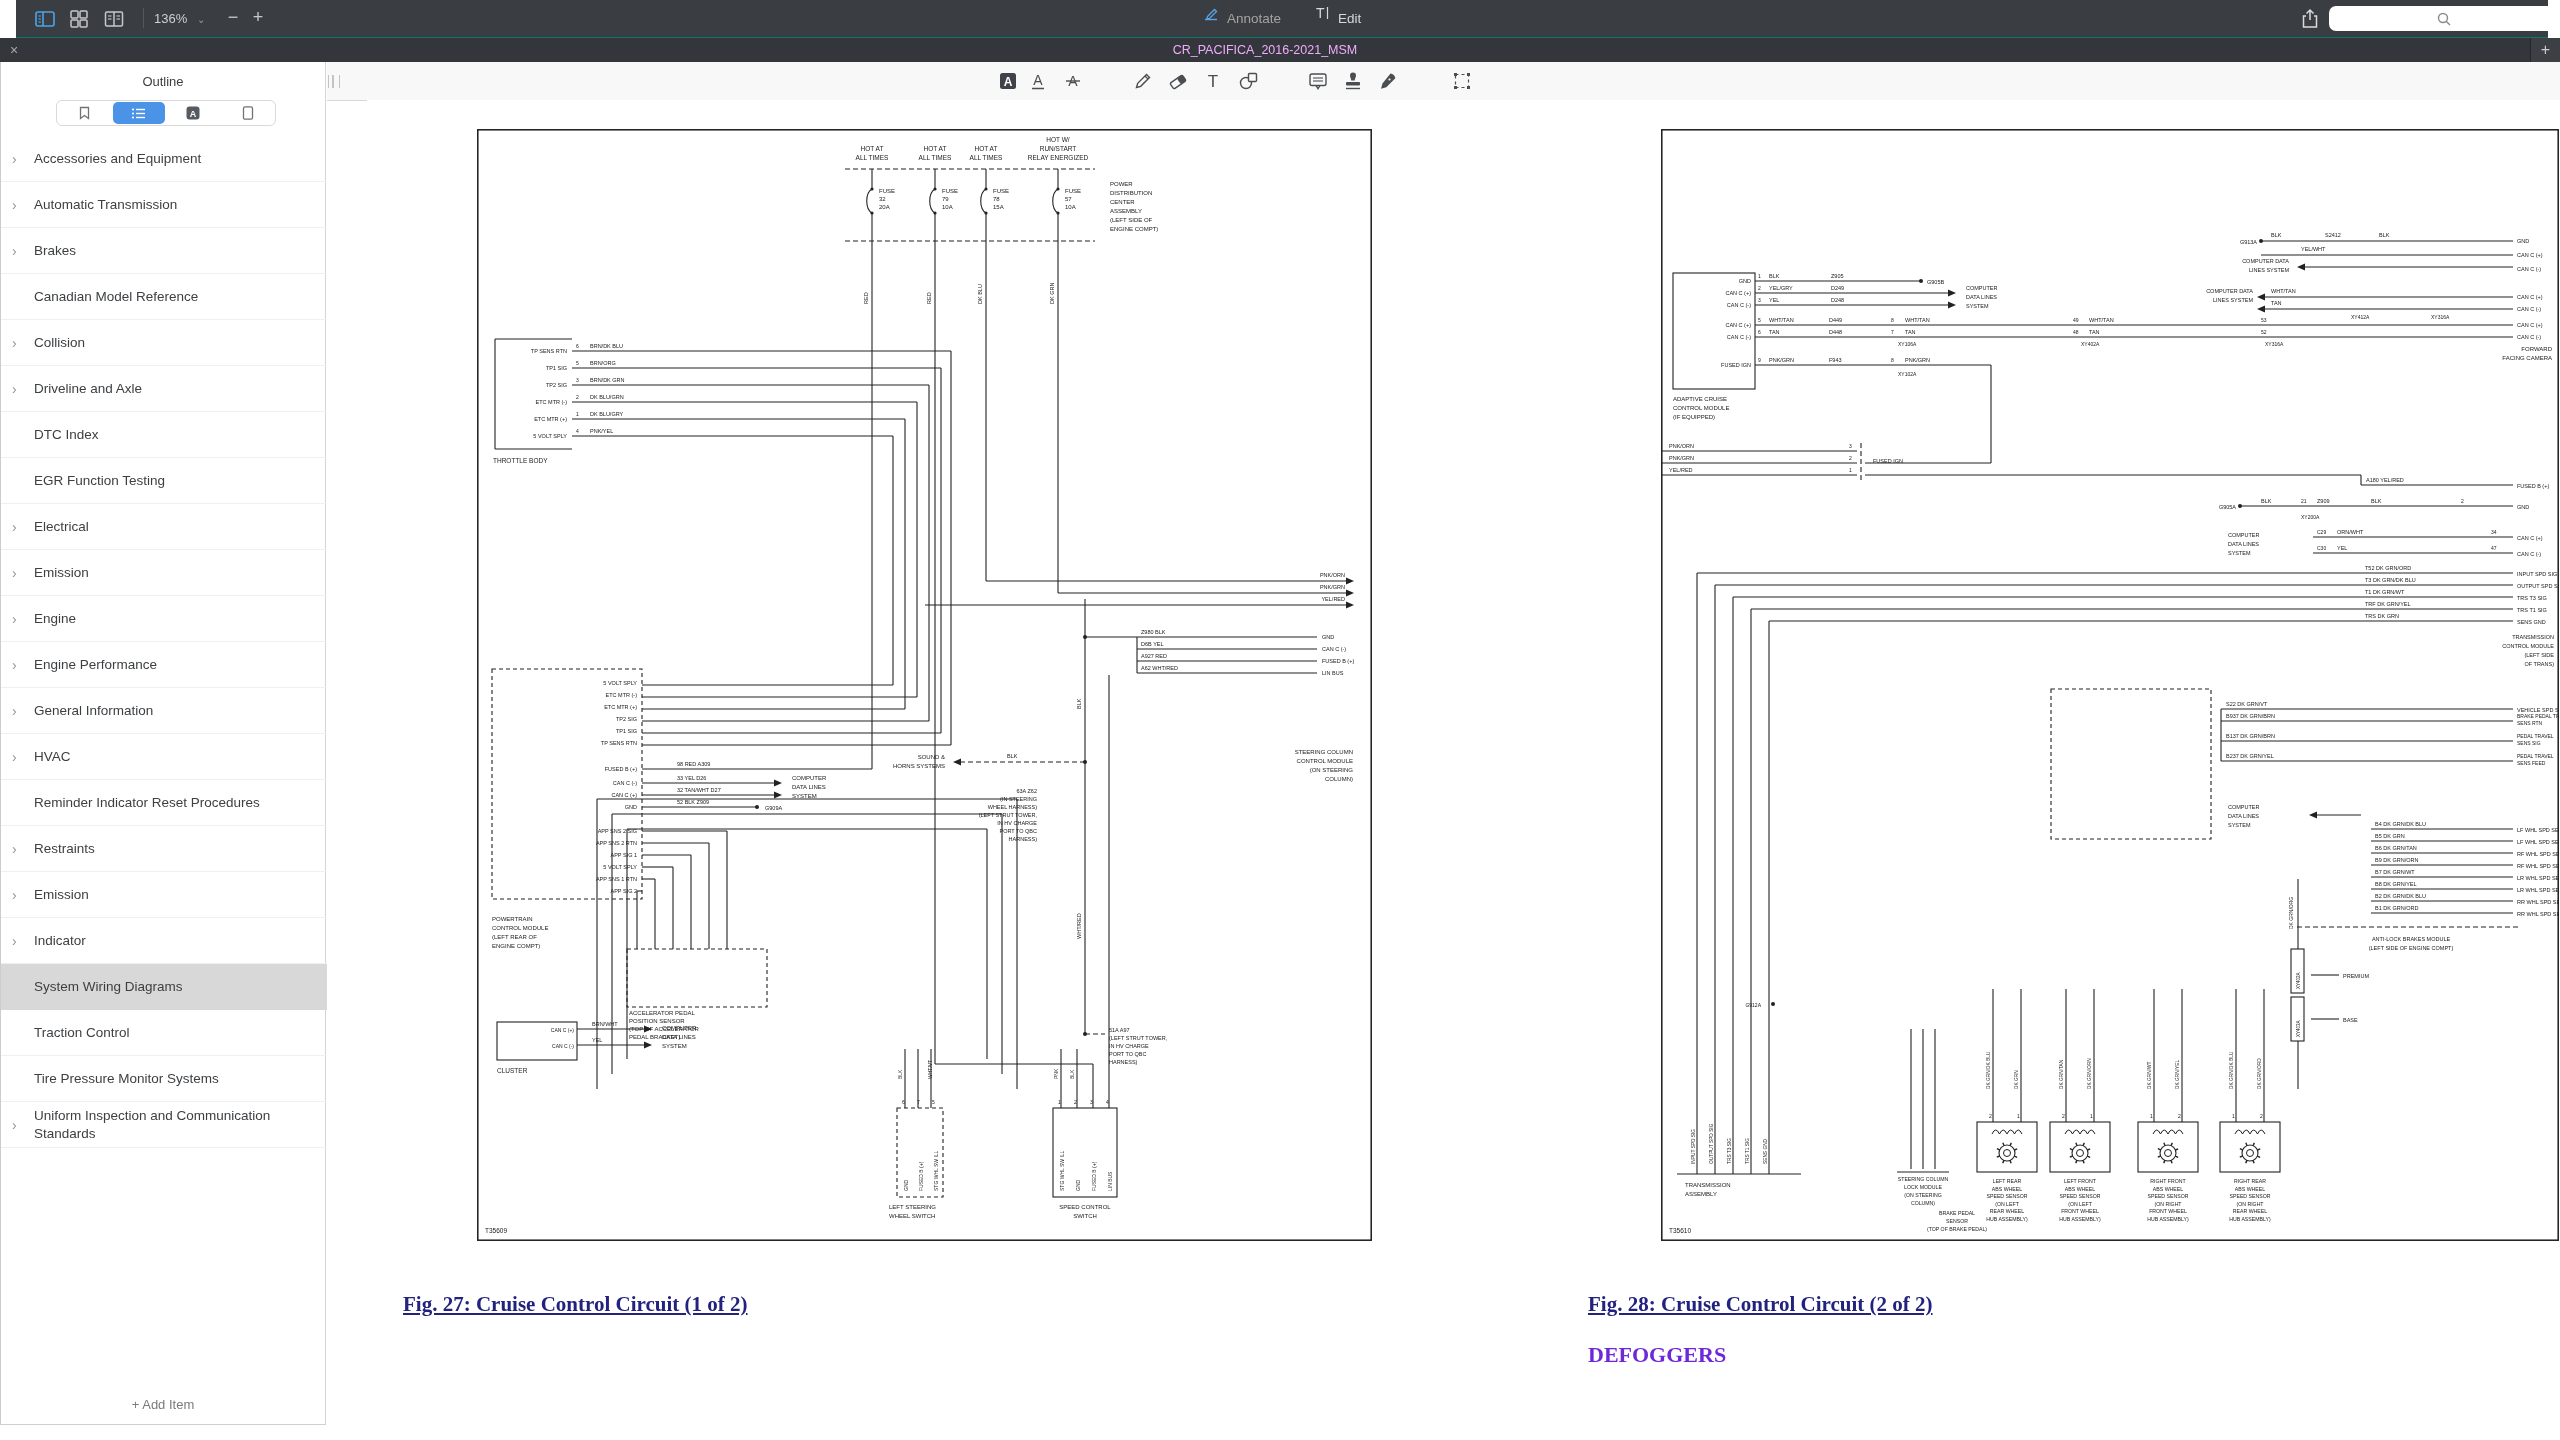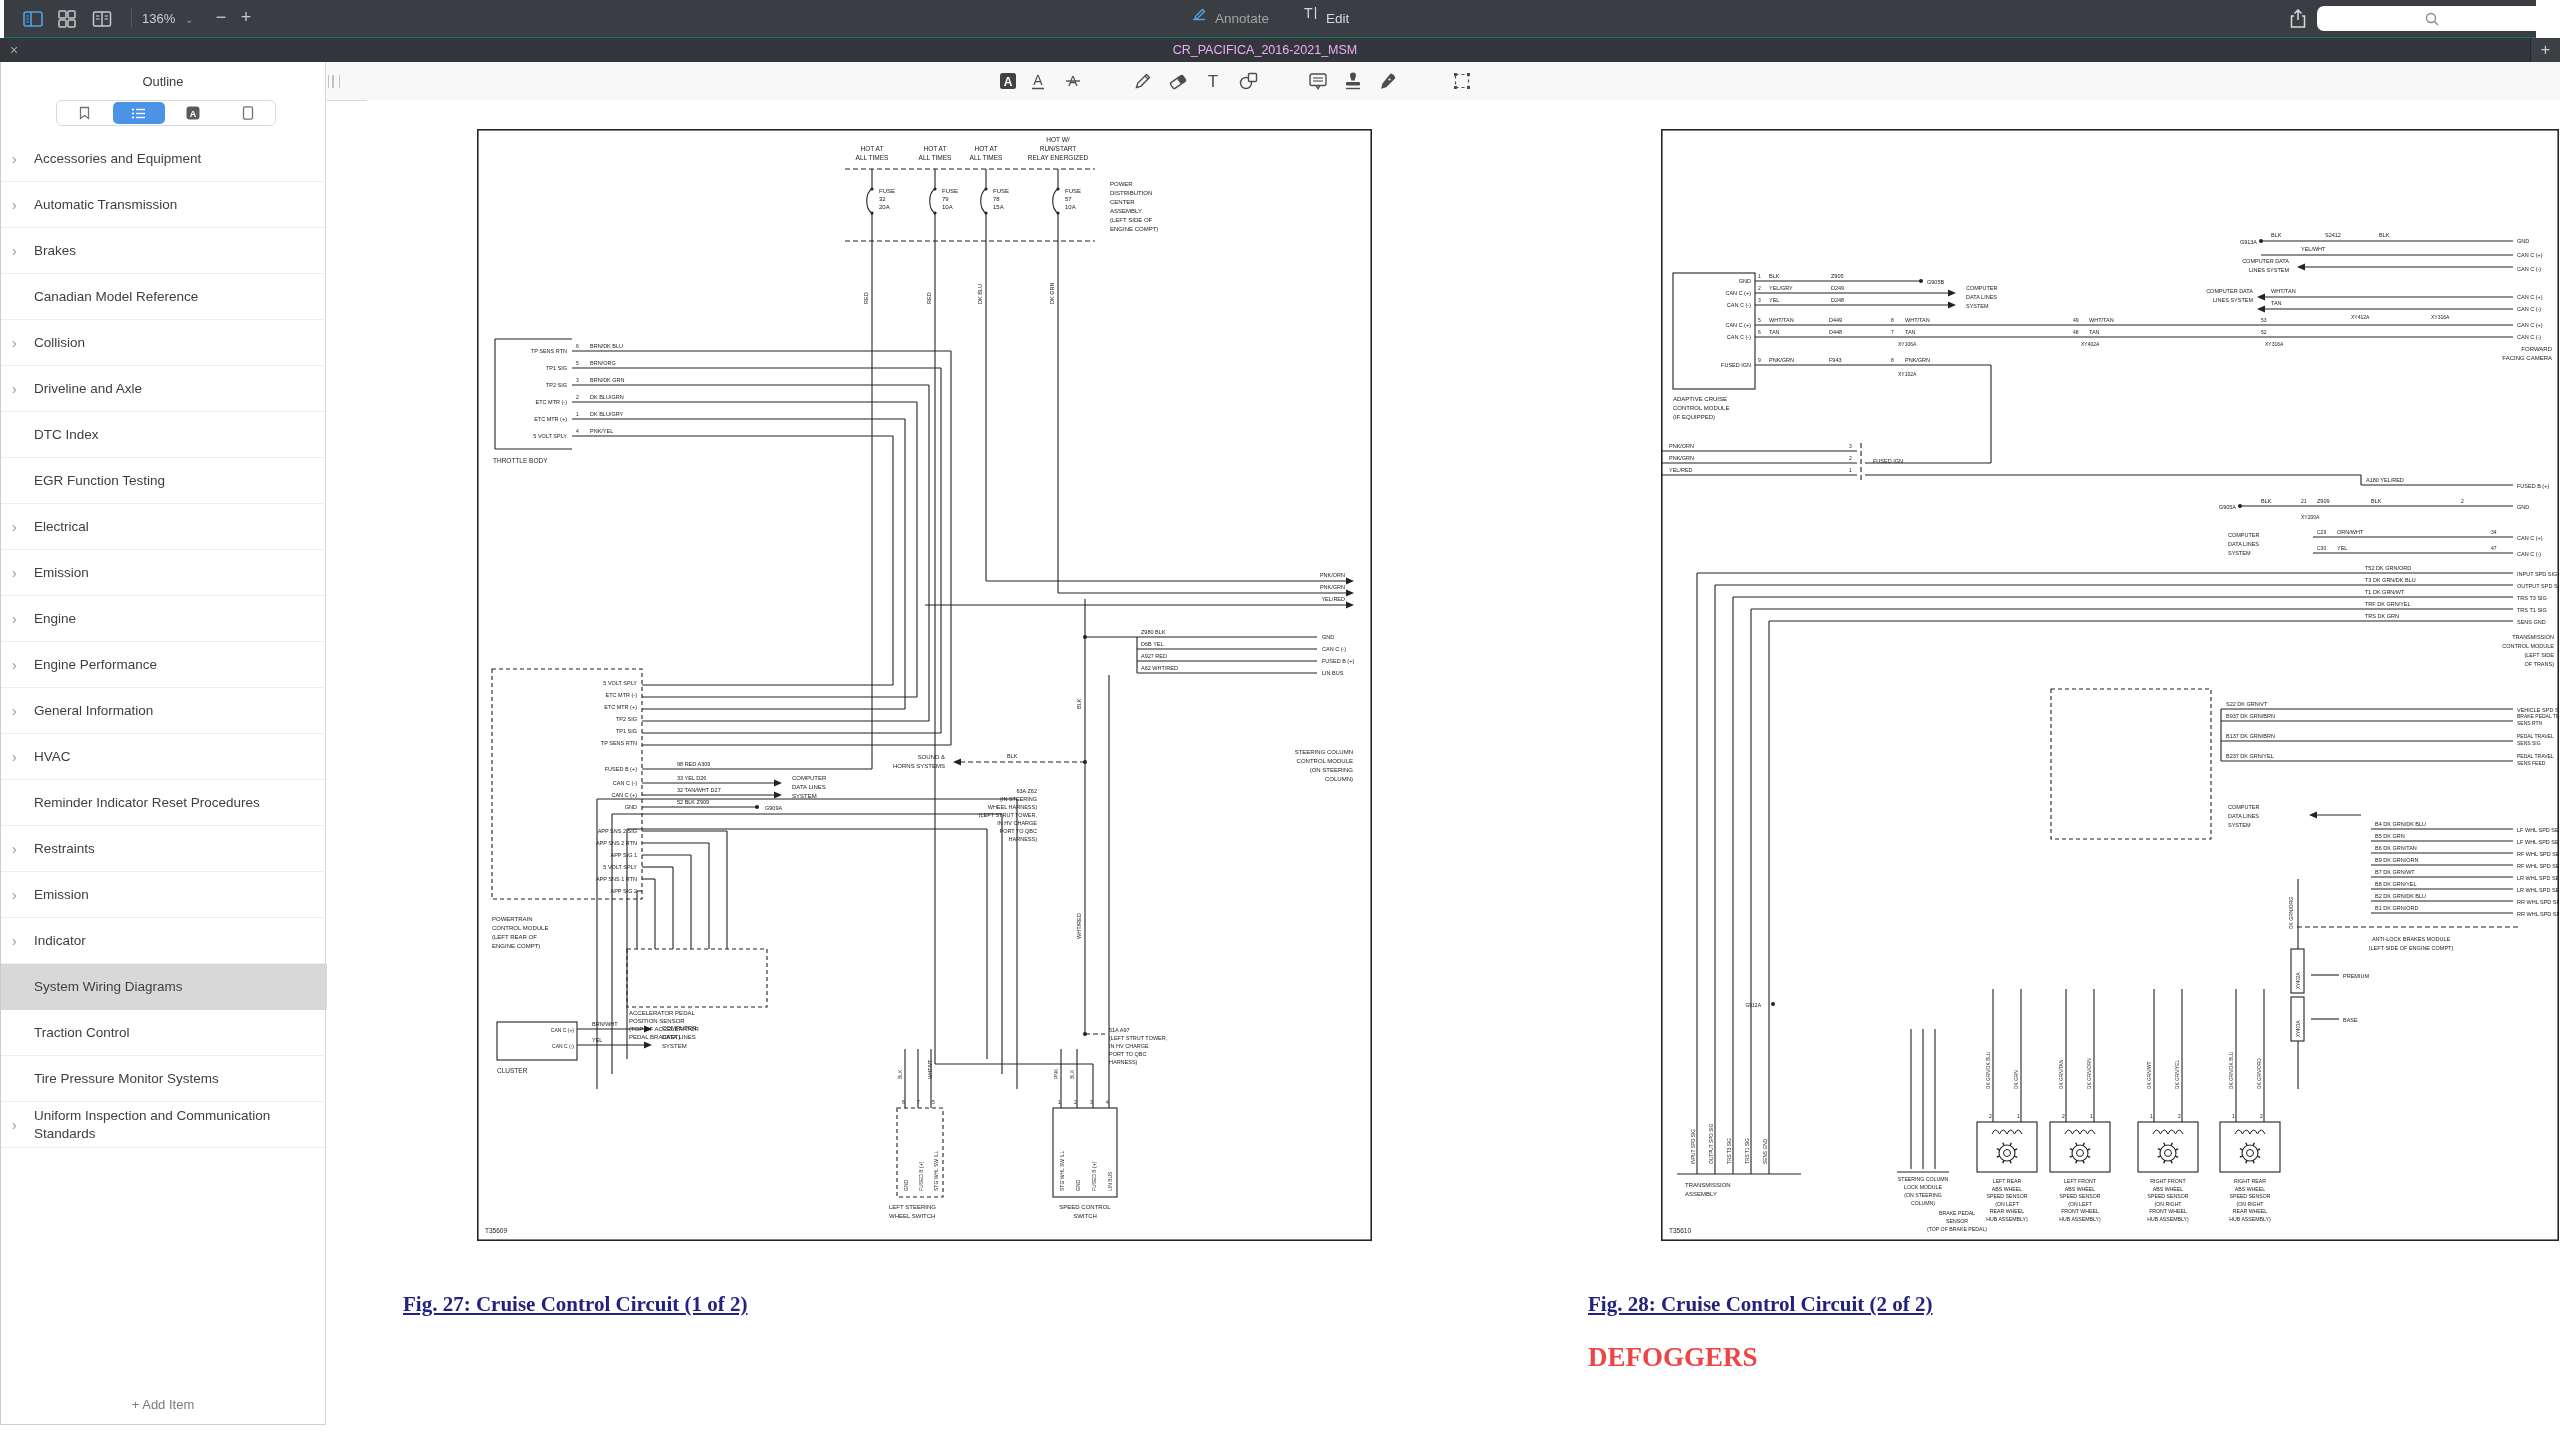--- a/index.html
+++ b/index.html
@@ -1,18 +1,18 @@
 <!DOCTYPE html>
 <html><head>
 <meta charset="utf-8">
 <style>
   html,body{margin:0;padding:0;width:2560px;height:1440px;overflow:hidden;
     font-family:"Liberation Sans",sans-serif;background:#ffffff;}
   
-  .titlebar{position:absolute;left:4px;top:0;width:2532px;height:37px;background:#3a3e42;
+  .titlebar{position:absolute;left:16px;top:0;width:2532px;height:37px;background:#3a3e42;
     border-bottom:5px solid #0f766e;}
   .tb-icon{position:absolute;top:8px;width:22px;height:22px;cursor:pointer;}
   .tb-sep{position:absolute;left:127px;top:8px;width:1px;height:20px;background:#55585c;}
   .zoom-ctl{position:absolute;left:138px;top:0;height:37px;line-height:37px;color:#cdd0d2;
     font-size:13px;cursor:pointer;}
   .zoom-chev{color:#9a9da0;font-size:10px;margin-left:6px;}
   .zoom-btn{position:absolute;top:0;height:37px;line-height:35px;color:#c6c8ca;font-size:18px;
     cursor:pointer;width:24px;text-align:center;}
   .mode-tab{position:absolute;top:0;height:37px;line-height:37px;font-size:13.5px;cursor:pointer;}
   .annotate{left:1186px;color:#a3a3a3;}
@@ -56,21 +56,21 @@
     font-size:13px;cursor:pointer;}
   .sb-grip{position:absolute;left:328px;top:75px;width:10px;height:13px;cursor:col-resize;
     border-left:1.5px solid #c3c3c3;border-right:1.5px solid #c3c3c3;}
   .sb-grip:before{content:"";position:absolute;left:3px;top:0;height:100%;width:1.5px;background:#c3c3c3;}
   
   .doc{position:absolute;left:327px;top:100px;width:2233px;height:1340px;background:#ffffff;margin-left:40px;}
   .diagram{position:absolute;}
   .caption{position:absolute;font-family:"Liberation Serif",serif;font-weight:bold;
     font-size:21px;color:#23227f;text-decoration:underline;cursor:pointer;}
   .heading{position:absolute;font-family:"Liberation Serif",serif;font-weight:bold;
-    font-size:27px;color:#ef4444;}
+    font-size:22px;color:#6d28d9;}
   svg text{font-family:"Liberation Sans",sans-serif;}
 </style>
 </head>
 <body>
 
 <div class="titlebar">
   <div class="tb-icon" style="left:18px">
     <svg width="22" height="22" viewBox="0 0 22 22">
       <rect x="2" y="4" width="18" height="14" rx="2" fill="none" stroke="#4da3e8" stroke-width="1.6"></rect>
       <line x1="9" y1="4" x2="9" y2="18" stroke="#4da3e8" stroke-width="1.6"></line>

